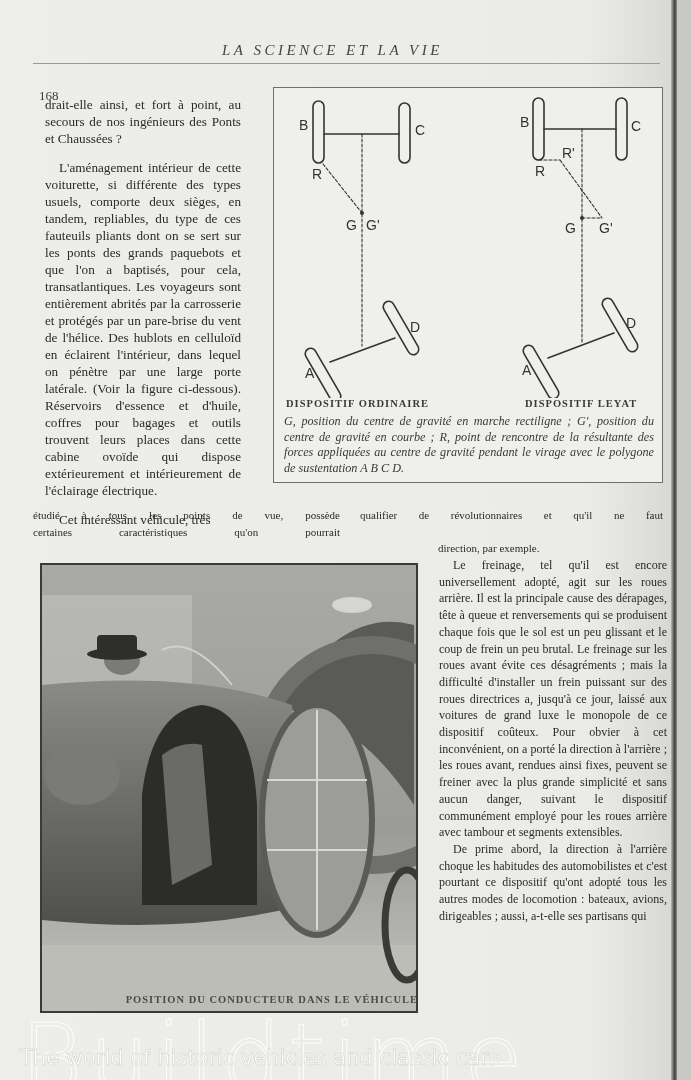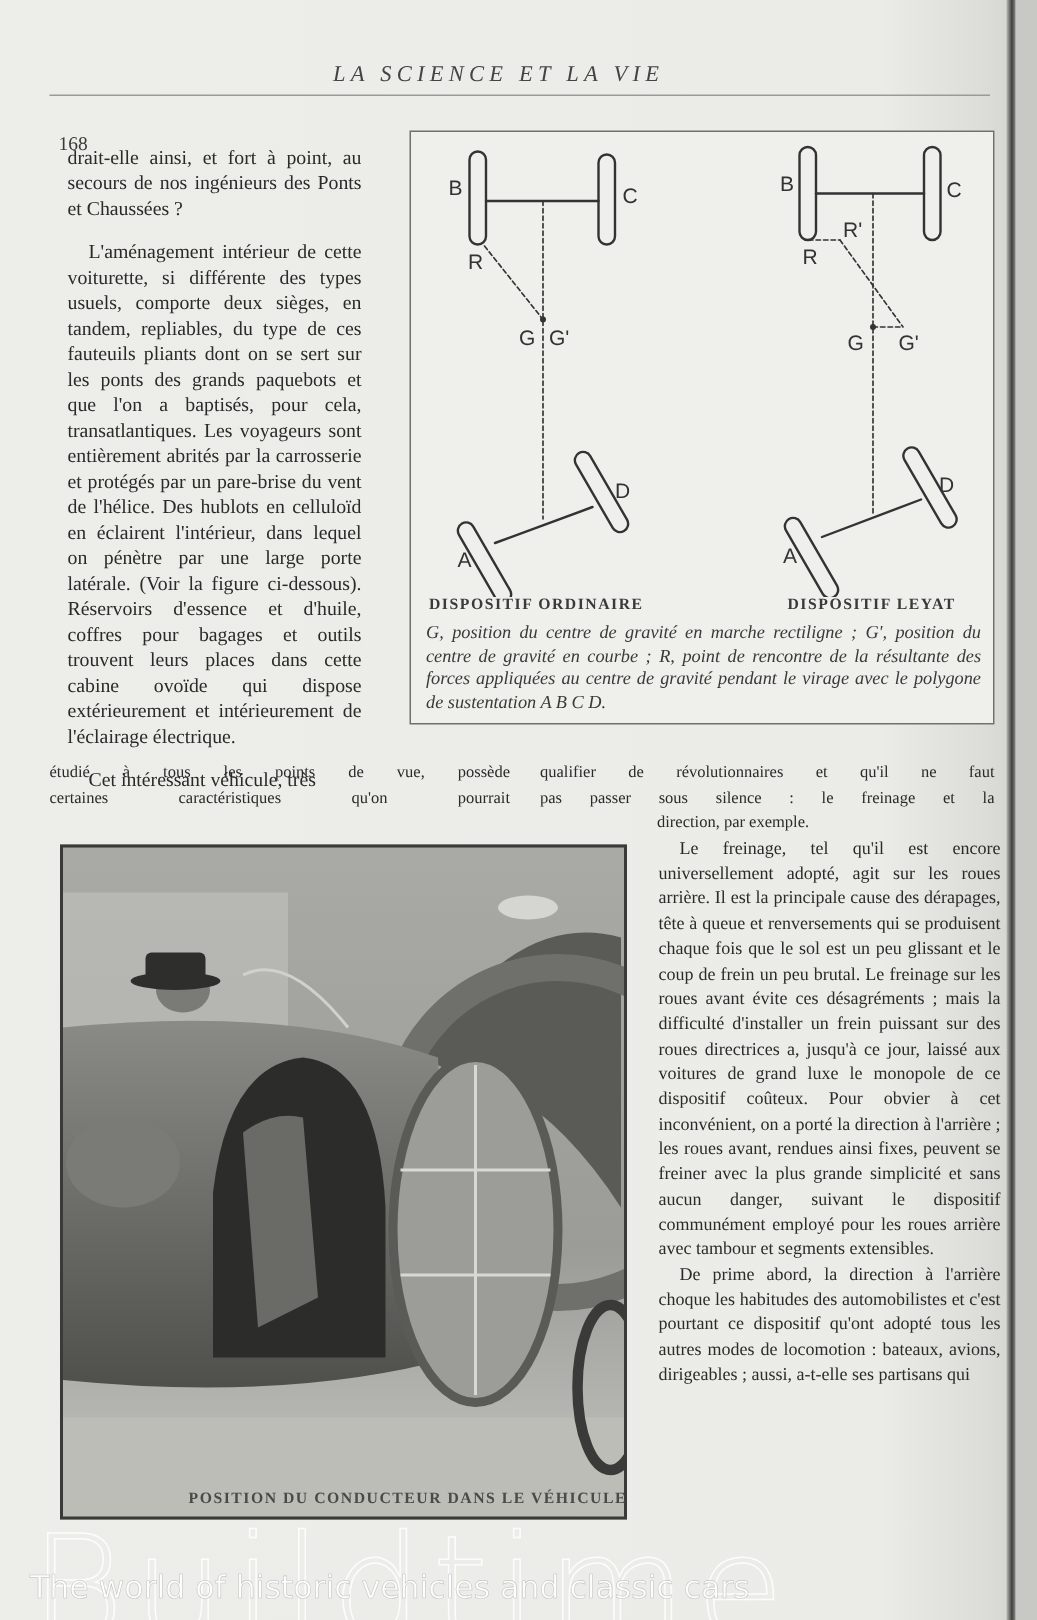--- a/index.html
+++ b/index.html
@@ -167,21 +167,20 @@
     <div class="fig-caption"><span>G, position du centre de gravité en marche rectiligne ; </span><span>G', position du centre de gravité en courbe ; </span><span>R, point de rencontre de la résultante des forces appliquées au centre de gravité pendant le virage avec le polygone de sustentation A B C D.</span></div>
   </div>
 
   <div class="wide-lines">
     <div class="wide-row">
       <span class="w-left">étudié à tous les points de vue, possède</span>
       <span class="w-right">qualifier de révolutionnaires et qu'il ne faut</span>
     </div>
     <div class="wide-row">
       <span class="w-left">certaines caractéristiques qu'on pourrait</span>
-      <span class="w-right">pas passer sous silence : le freinage et la</span>
     </div>
     <div class="w-right-end">direction, par exemple.</div>
   </div>
 
   <div class="photo">
     <svg width="374" height="446" viewBox="0 0 374 446">
       <defs>
         <linearGradient id="bg" x1="0" y1="0" x2="0" y2="1">
           <stop offset="0" stop-color="#a9a9a5"></stop>
             <stop offset="0.6" stop-color="#9b9b97"></stop>

